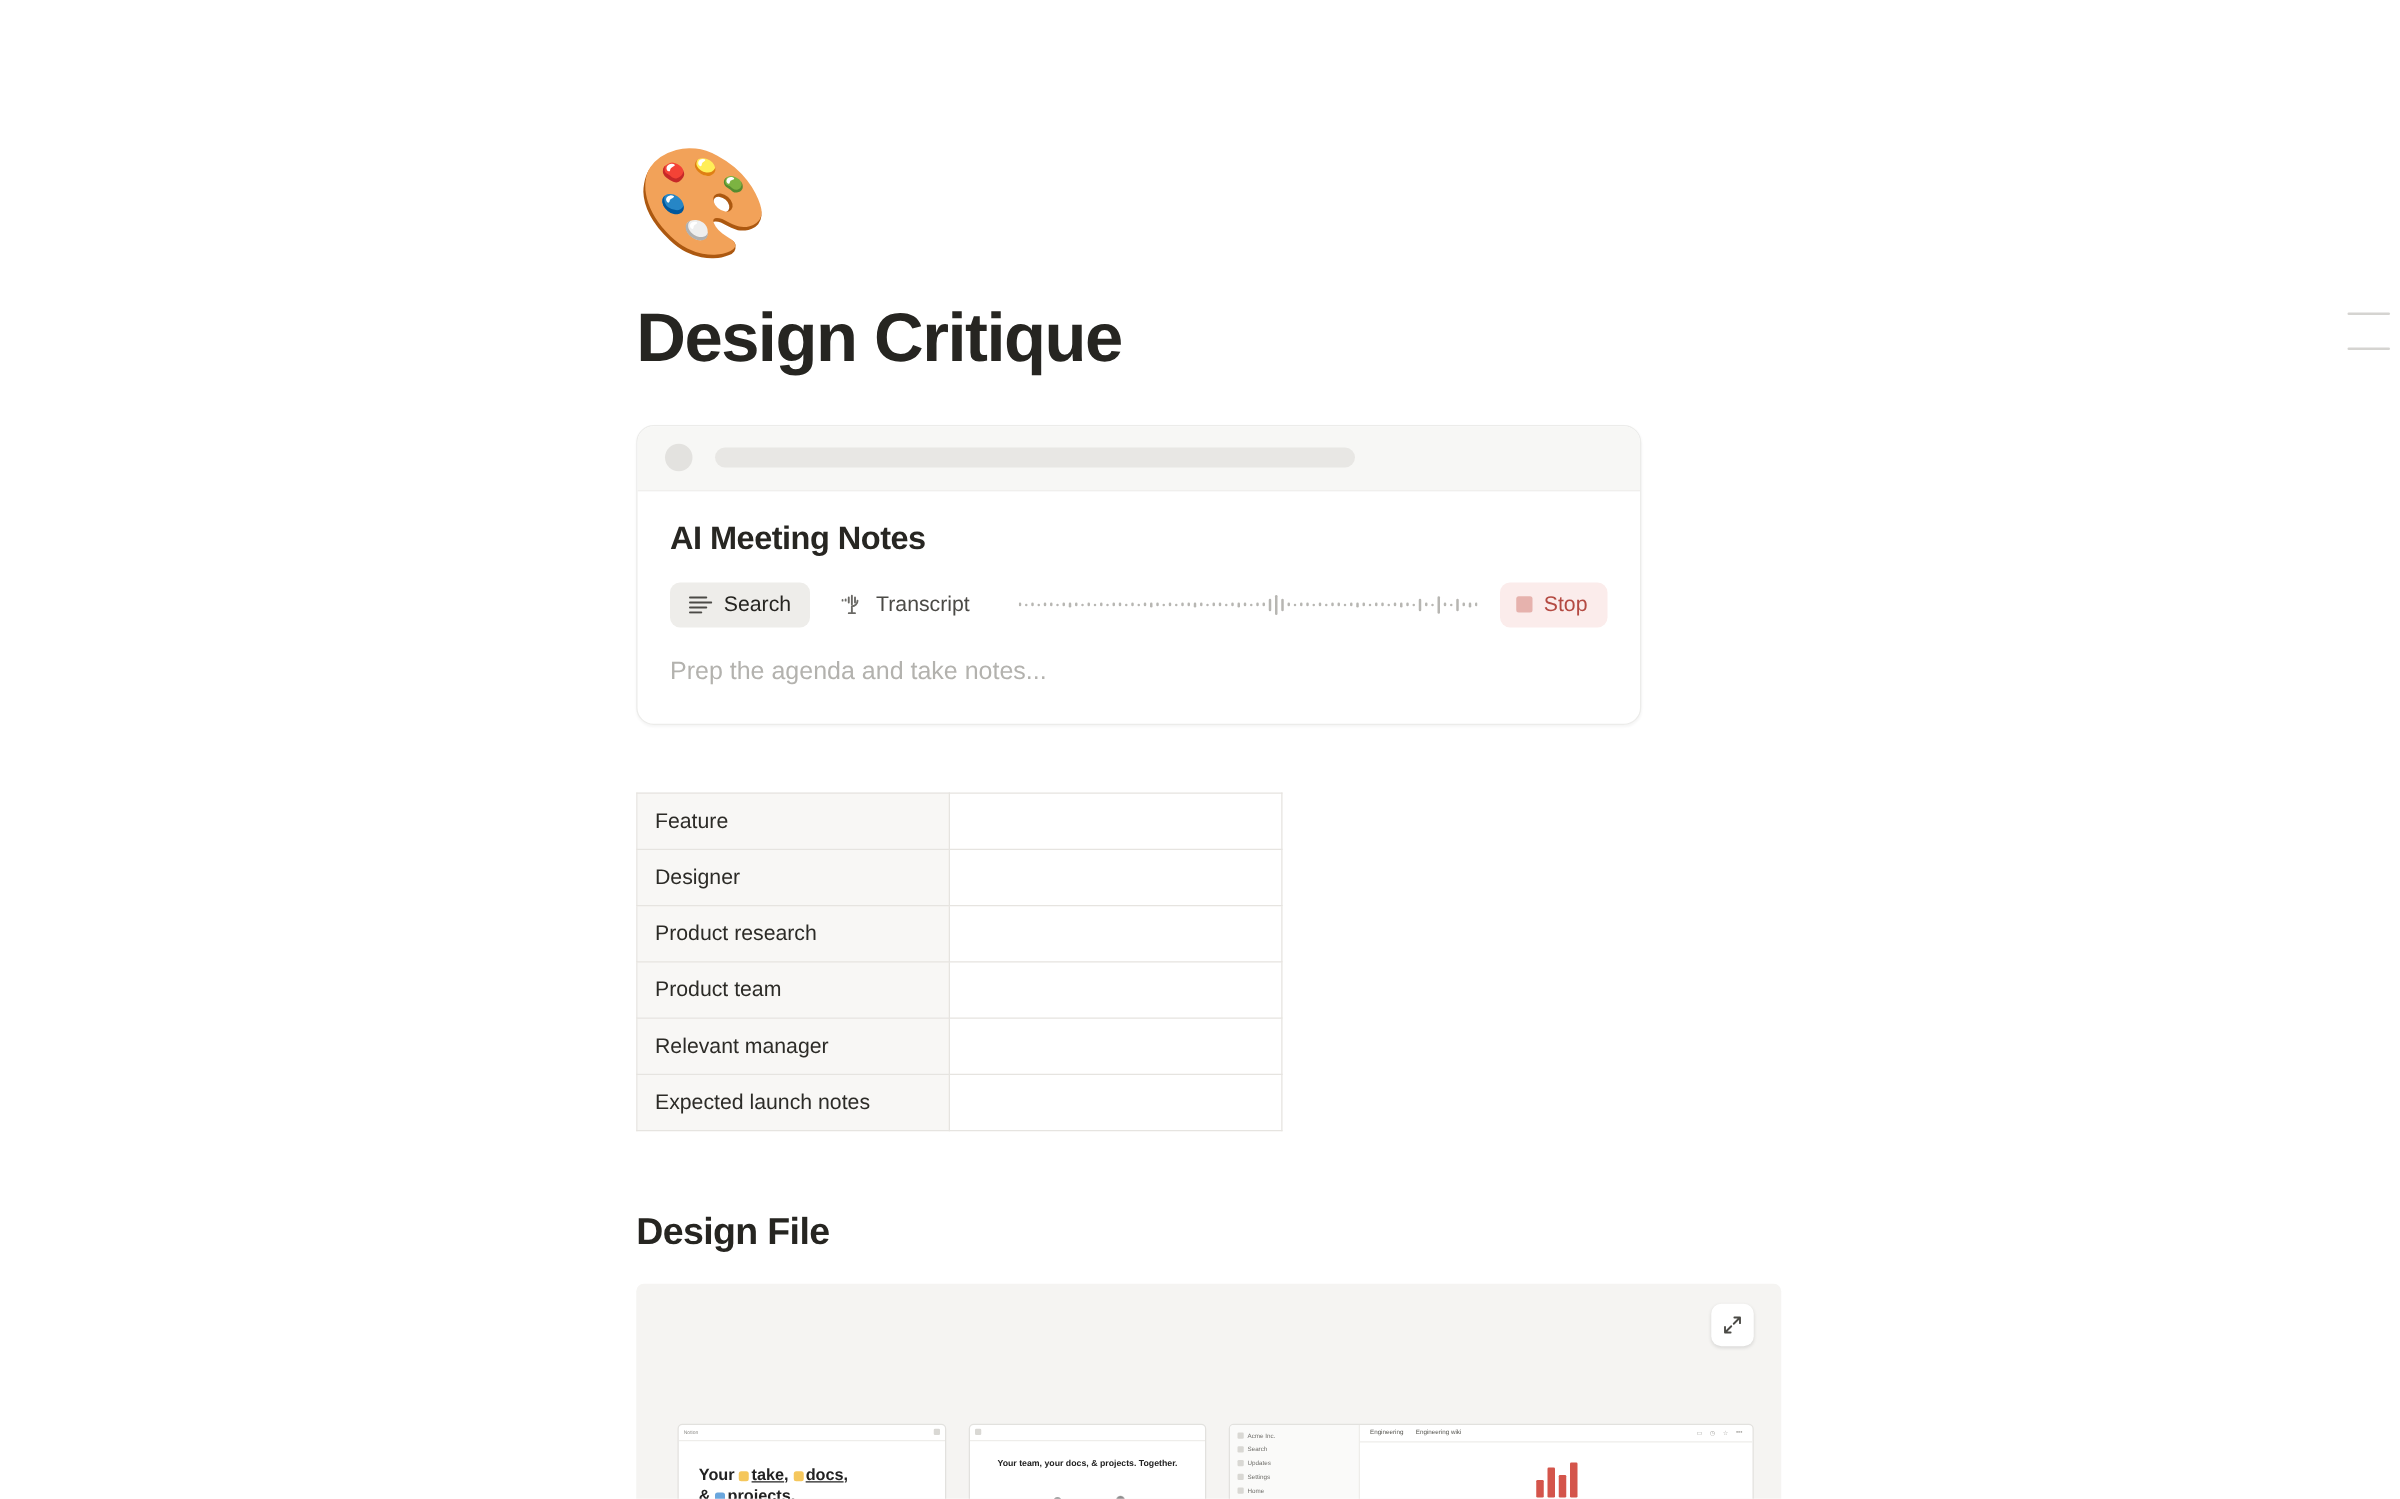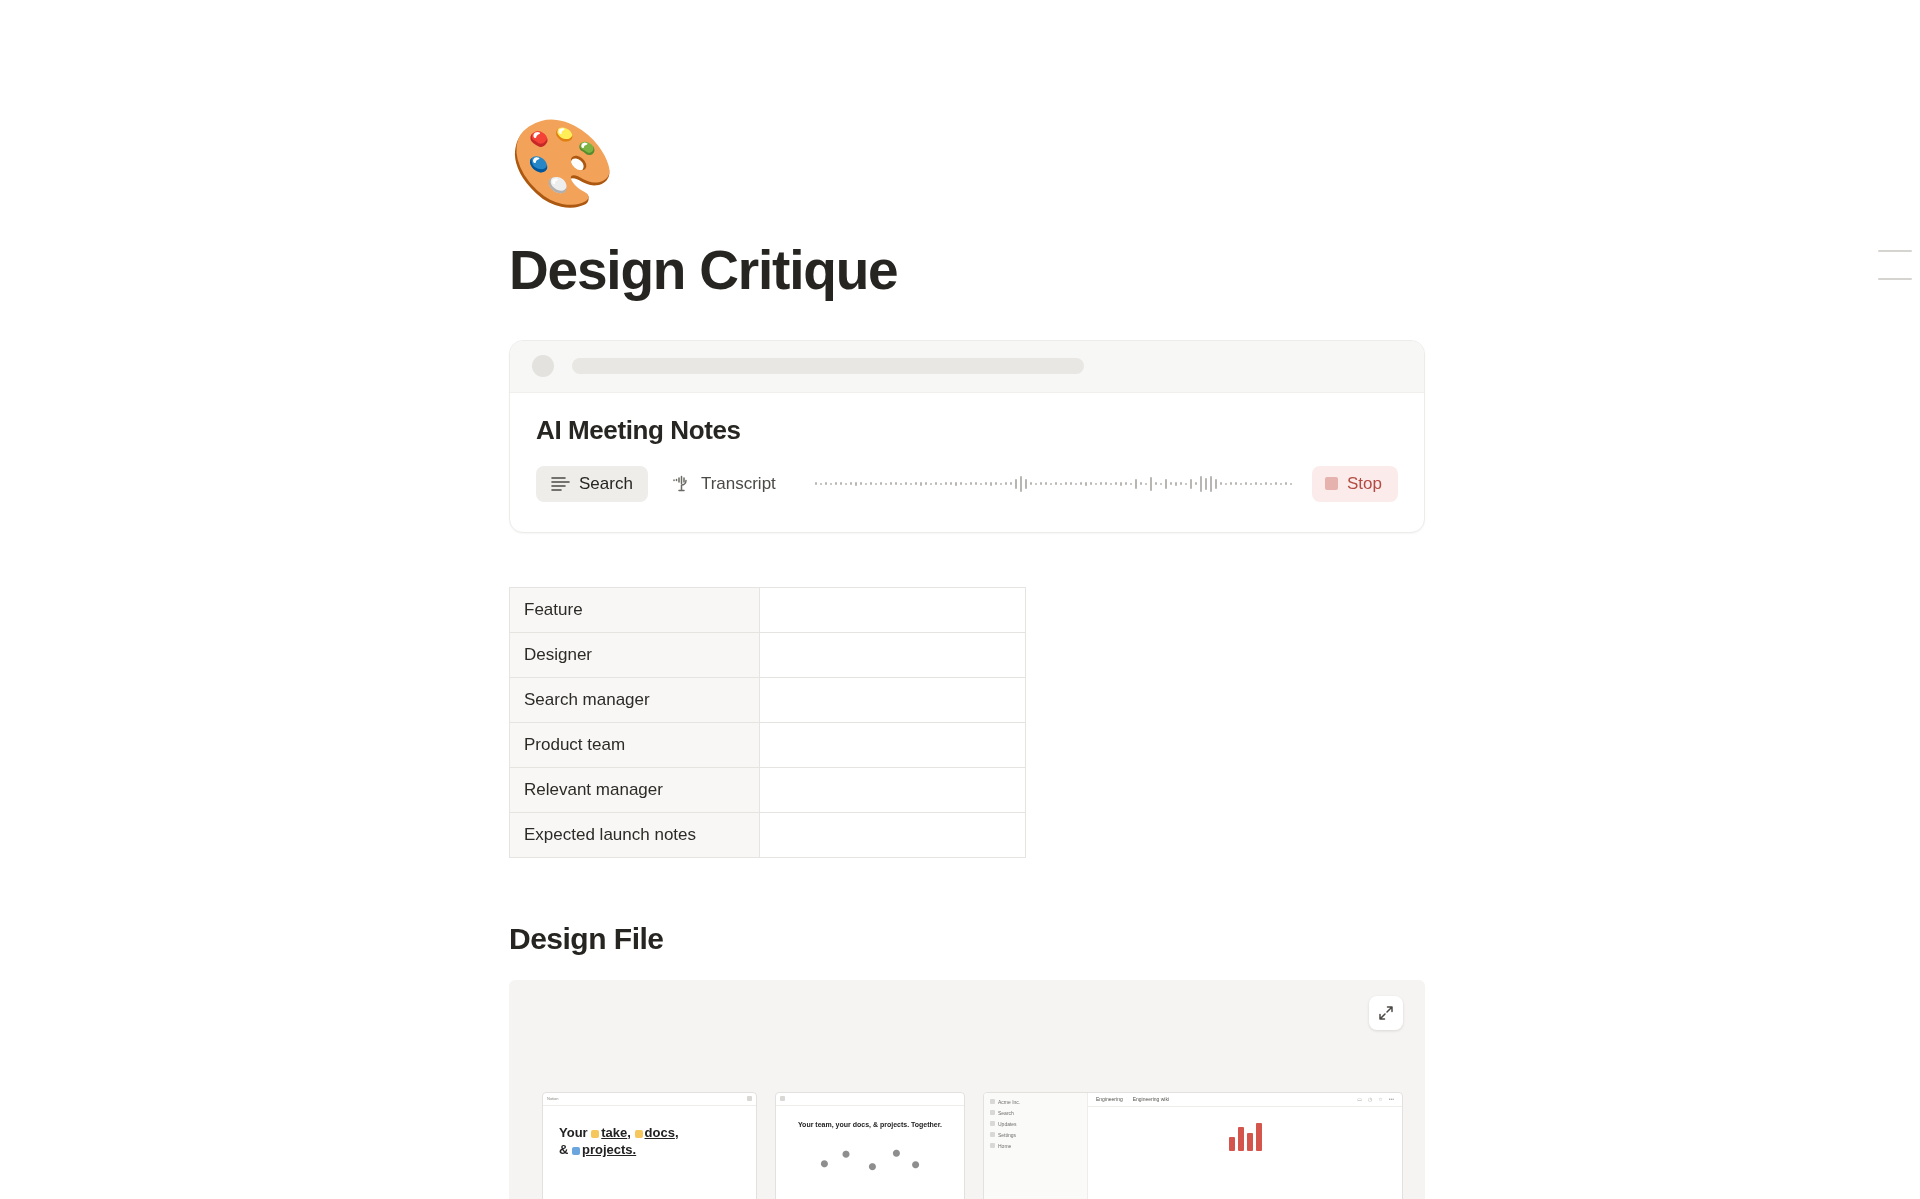--- a/index.html
+++ b/index.html
@@ -55,21 +55,21 @@
     font-size: 55px;
     line-height: 1.12;
     font-weight: bold;
     letter-spacing: -1.2px;
     color: #262521;
   }
 
   
   .ai-card {
     margin-top: 38px;
-    width: 916px;
+    width: 804px;
     border-radius: 14px;
     background: #ffffff;
     border: 1px solid #ececea;
     box-shadow: 0 1px 2px rgba(15,15,15,0.04);
     overflow: hidden;
   }
   .ai-card-header {
     height: 52px;
     background: #f7f7f5;
     display: flex;
@@ -449,35 +449,36 @@
               <div class="wf-bar" style="height: 3px;"></div>
               <div class="wf-bar" style="height: 2px;"></div>
             </div>
 
           <button class="stop-btn">
             <span class="stop-square"></span>
             <span>Stop</span>
           </button>
         </div>
 
+        <div class="ai-placeholder">Prep the agenda and take notes...</div>
       </div>
     </div>
 
     <table class="prop-table">
       <tbody id="prop-rows">
           <tr>
             <td class="label">Feature</td>
             <td class="value"></td>
           </tr>
           <tr>
             <td class="label">Designer</td>
             <td class="value"></td>
           </tr>
           <tr>
-            <td class="label">Search manager</td>
+            <td class="label">Product research</td>
             <td class="value"></td>
           </tr>
           <tr>
             <td class="label">Product team</td>
             <td class="value"></td>
           </tr>
           <tr>
             <td class="label">Relevant manager</td>
             <td class="value"></td>
           </tr>

